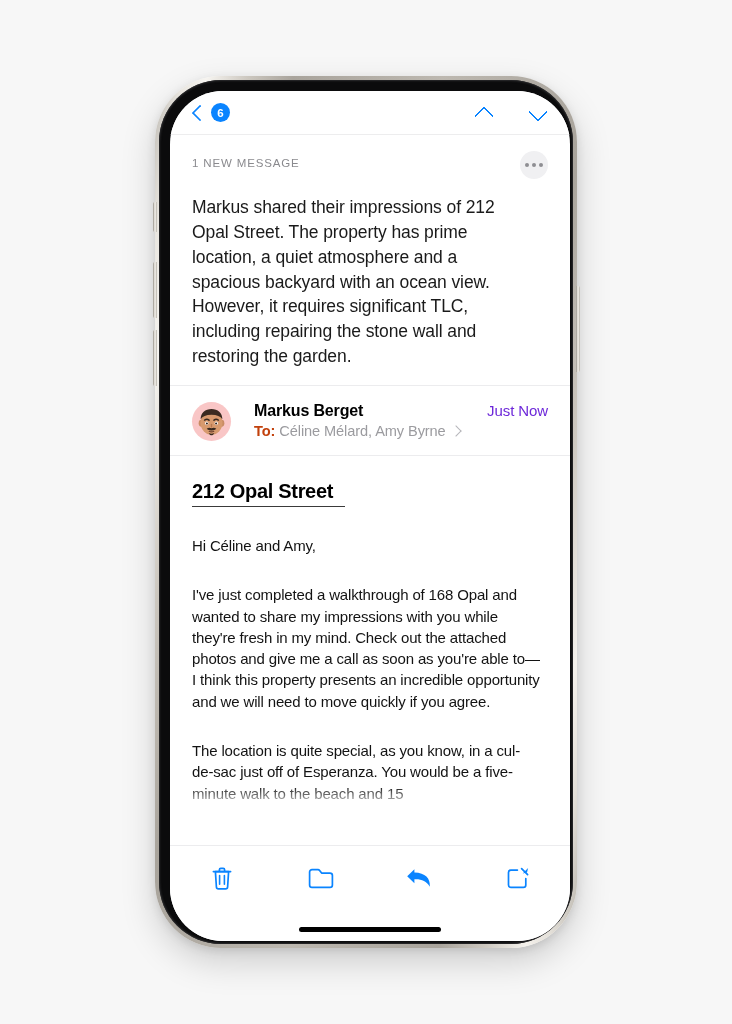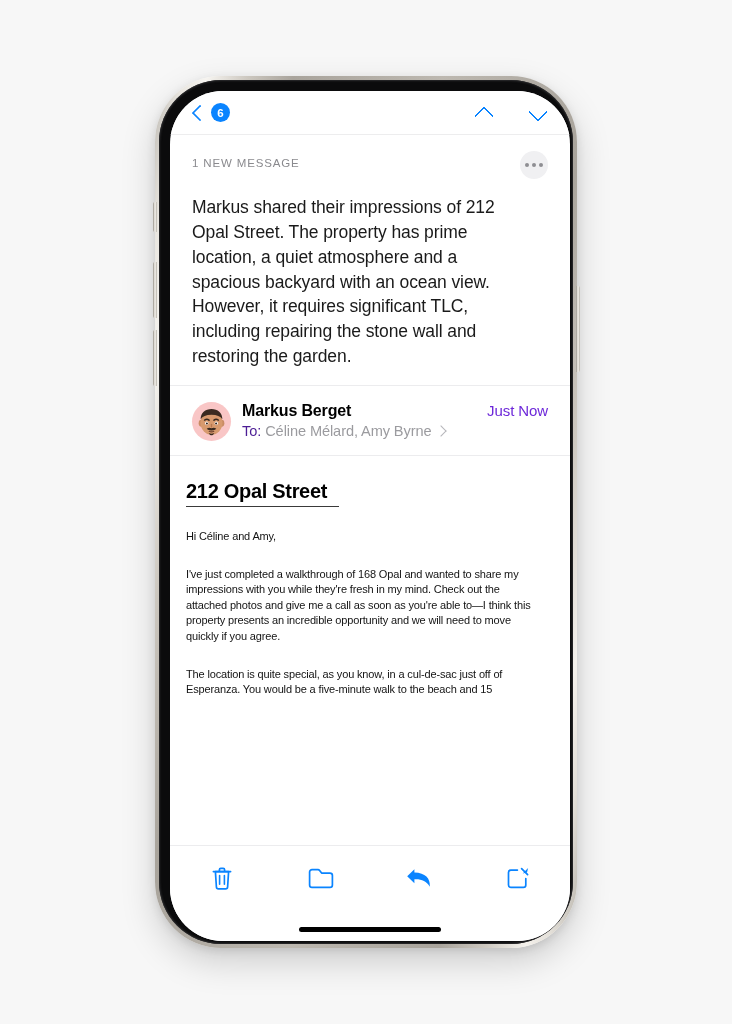--- a/index.html
+++ b/index.html
@@ -251,20 +251,21 @@
     letter-spacing: -.1px;
     max-width: 312px;
   }
 
   
   #sender-row {
     display: flex;
     align-items: flex-start;
     padding: 16px 22px 14px 22px;
     border-bottom: .8px solid #ececee;
+    gap: 12px;
   }
   #avatar {
     width: 39px; height: 39px;
     border-radius: 50%;
     background: #f9c6c6;
     position: relative;
     flex: none;
     overflow: hidden;
   }
   #avatar svg { display: block; width: 100%; height: 100%; }
@@ -293,51 +294,51 @@
     text-align: right;
   }
   #recipients-row {
     margin-top: 3px;
     display: flex;
     align-items: center;
     gap: 4px;
     font-size: 14.6px;
     letter-spacing: -.1px;
   }
-  #to-label { font-weight: 400; color: #4c1d95; }
+  #to-label { font-weight: 700; color: #c2410c; }
   #recipient-names { color: #9b9b9f; }
   .chev-right {
     width: 8px; height: 8px;
     border-right: 1.7px solid #b6b6ba;
     border-top: 1.7px solid #b6b6ba;
     transform: rotate(45deg);
     margin-left: 2px;
     flex: none;
   }
 
   
   #message-body {
-    padding: 24px 22px 0 16px;
+    padding: 24px 22px 0 22px;
     position: relative;
     height: 356px;
     overflow: hidden;
   }
   #subject {
     font-size: 20px;
     font-weight: 700;
     color: #000;
     letter-spacing: -.3px;
     display: inline-block;
     border-bottom: 1.6px solid #3a3a3a;
     padding-bottom: 3px;
     padding-right: 12px;
   }
   .body-para {
-    margin-top: 22px;
-    font-size: 11px;
+    margin-top: 28px;
+    font-size: 15px;
     line-height: 1.42;
     color: #131313;
     letter-spacing: -.15px;
     max-width: 348px;
   }
   #body-fade {
     position: absolute;
     left: 0; right: 0; bottom: 0;
     height: 26px;
     background: linear-gradient(to bottom, rgba(255,255,255,0) 0%, #fff 88%);

